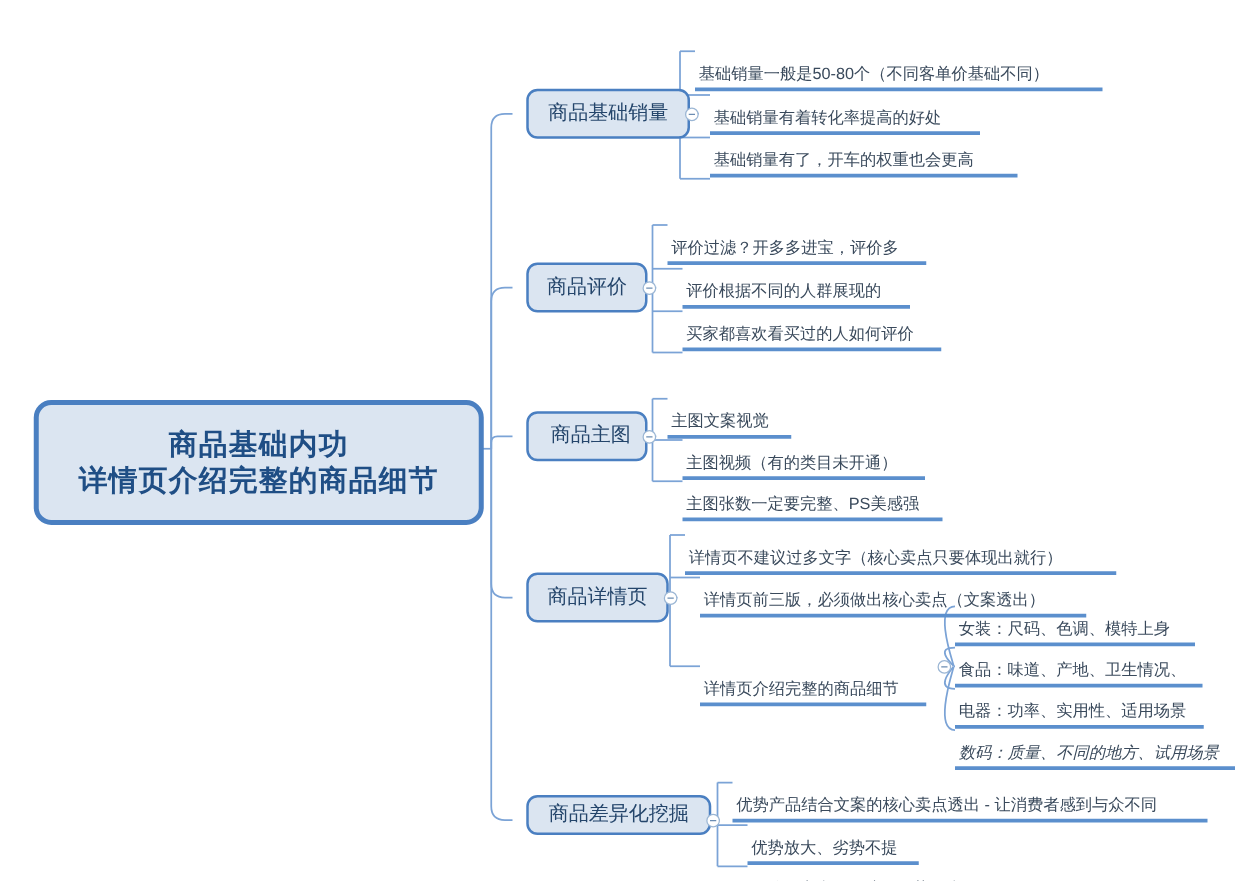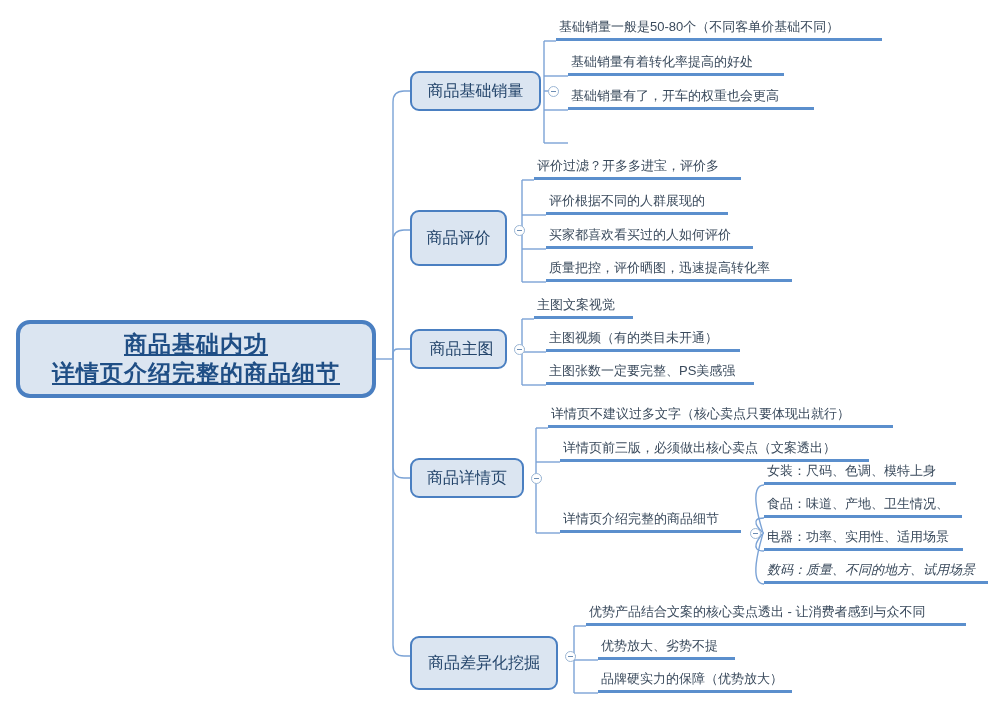--- a/index.html
+++ b/index.html
@@ -33,20 +33,21 @@
     background: #dbe5f1;
     border: 2px solid #4a7fc1;
     border-radius: 9px;
     color: #24456b;
     display: flex;
     align-items: center;
     justify-content: center;
     text-align: center;
     white-space: nowrap;
     line-height: 1.25;
+    margin-left: 11px;
   }
   .node.root {
     border-width: 4px;
     border-radius: 14px;
     font-weight: bold;
     font-size: 23px;
     letter-spacing: 1px;
     color: #1f4e85;
     flex-direction: column;
   }
@@ -59,20 +60,21 @@
     position: absolute;
     box-sizing: border-box;
     white-space: nowrap;
     color: #3a4a5c;
     font-size: 13px;
     line-height: 16px;
     padding: 0 3px 3px 3px;
     border-bottom: 3px solid #5b8fcd;
     display: flex;
     align-items: flex-end;
+    margin-top: 32px;
   }
   .toggle {
     position: absolute;
     width: 11px;
     height: 11px;
     box-sizing: border-box;
     border: 1px solid #9bb6d4;
     border-radius: 50%;
     background: #ffffff;
   }
@@ -122,58 +124,57 @@
       <path d="M763,533 C763.5,533 746,518 764,518" fill="none" stroke="#7ba3d6" stroke-width="1.4"></path>
       <path d="M763,533 C763.5,533 746,551 764,551" fill="none" stroke="#7ba3d6" stroke-width="1.4"></path>
       <path d="M763,533 C763.5,533 746,584 764,584" fill="none" stroke="#7ba3d6" stroke-width="1.4"></path>
       <path d="M393,359 L393,645 Q393,656 404,656 L410,656" fill="none" stroke="#7ba3d6" stroke-width="1.4"></path>
       <path d="M576,656 L574,656" fill="none" stroke="#7ba3d6" stroke-width="1.4"></path>
       <path d="M574,626 L574,693" fill="none" stroke="#7ba3d6" stroke-width="1.4"></path>
       <path d="M574,626 L586,626" fill="none" stroke="#7ba3d6" stroke-width="1.4"></path>
       <path d="M574,660 L598,660" fill="none" stroke="#7ba3d6" stroke-width="1.4"></path>
       <path d="M574,693 L598,693" fill="none" stroke="#7ba3d6" stroke-width="1.4"></path>
     </svg>
-<div class="node root" style="left: 16px; top: 320px; width: 360px; height: 78px; text-decoration: underline;">
+<div class="node root" style="left: 16px; top: 320px; width: 360px; height: 100px;">
       <span class="rline">商品基础内功</span>
       <span class="rline">详情页介绍完整的商品细节</span>
     </div>
     <div class="node branch" style="left: 410px; top: 71px; width: 131px; height: 40px;">
       <span>商品基础销量</span>
     </div>
     <div class="toggle" style="left: 547.5px; top: 85.5px;"></div>
     <div class="leaf" style="left: 556px; top: 19px; min-width: 326px; height: 22px;">基础销量一般是50-80个（不同客单价基础不同）</div>
     <div class="leaf" style="left: 568px; top: 54px; min-width: 216px; height: 22px;">基础销量有着转化率提高的好处</div>
     <div class="leaf" style="left: 568px; top: 88px; min-width: 246px; height: 22px;">基础销量有了，开车的权重也会更高</div>
-    <div class="node branch" style="left: 410px; top: 210px; width: 97px; height: 56px;">
+    <div class="node branch" style="left: 410px; top: 210px; width: 97px; height: 40px;">
       <span>商品评价</span>
     </div>
     <div class="toggle" style="left: 513.5px; top: 224.5px;"></div>
     <div class="leaf" style="left: 534px; top: 158px; min-width: 207px; height: 22px;">评价过滤？开多多进宝，评价多</div>
     <div class="leaf" style="left: 546px; top: 193px; min-width: 182px; height: 22px;">评价根据不同的人群展现的</div>
     <div class="leaf" style="left: 546px; top: 227px; min-width: 207px; height: 22px;">买家都喜欢看买过的人如何评价</div>
-    <div class="leaf" style="left: 546px; top: 260px; min-width: 246px; height: 22px;">质量把控，评价晒图，迅速提高转化率</div>
     <div class="node branch" style="left: 410px; top: 329px; width: 97px; height: 40px; padding-left: 16px;">
       <span>商品主图</span>
     </div>
     <div class="toggle" style="left: 513.5px; top: 343.5px;"></div>
     <div class="leaf" style="left: 534px; top: 297px; min-width: 99px; height: 22px; text-align: center;">主图文案视觉</div>
     <div class="leaf" style="left: 546px; top: 330px; min-width: 194px; height: 22px;">主图视频（有的类目未开通）</div>
     <div class="leaf" style="left: 546px; top: 363px; min-width: 208px; height: 22px;">主图张数一定要完整、PS美感强</div>
     <div class="node branch" style="left: 410px; top: 458px; width: 114px; height: 40px;">
       <span>商品详情页</span>
     </div>
     <div class="toggle" style="left: 530.5px; top: 472.5px;"></div>
     <div class="leaf" style="left: 548px; top: 406px; min-width: 345px; height: 22px;">详情页不建议过多文字（核心卖点只要体现出就行）</div>
     <div class="leaf" style="left: 560px; top: 440px; min-width: 309px; height: 22px;">详情页前三版，必须做出核心卖点（文案透出）</div>
     <div class="leaf" style="left: 560px; top: 511px; min-width: 181px; height: 22px;">详情页介绍完整的商品细节</div>
     <div class="toggle" style="left: 749.5px; top: 527.5px;"></div>
     <div class="leaf" style="left: 764px; top: 463px; min-width: 192px; height: 22px;">女装：尺码、色调、模特上身</div>
     <div class="leaf" style="left: 764px; top: 496px; min-width: 198px; height: 22px;">食品：味道、产地、卫生情况、</div>
     <div class="leaf" style="left: 764px; top: 529px; min-width: 199px; height: 22px;">电器：功率、实用性、适用场景</div>
     <div class="leaf" style="left: 764px; top: 562px; min-width: 224px; height: 22px; font-style: italic;">数码：质量、不同的地方、试用场景</div>
-    <div class="node branch" style="left: 410px; top: 636px; width: 148px; height: 54px;">
+    <div class="node branch" style="left: 410px; top: 636px; width: 148px; height: 32px;">
       <span>商品差异化挖掘</span>
     </div>
     <div class="toggle" style="left: 564.5px; top: 650.5px;"></div>
     <div class="leaf" style="left: 586px; top: 604px; min-width: 380px; height: 22px;">优势产品结合文案的核心卖点透出 - 让消费者感到与众不同</div>
     <div class="leaf" style="left: 598px; top: 638px; min-width: 137px; height: 22px; text-align: center;">优势放大、劣势不提</div>
     <div class="leaf" style="left: 598px; top: 671px; min-width: 194px; height: 22px;">品牌硬实力的保障（优势放大）</div>
   </div>
 
 </body></html>

